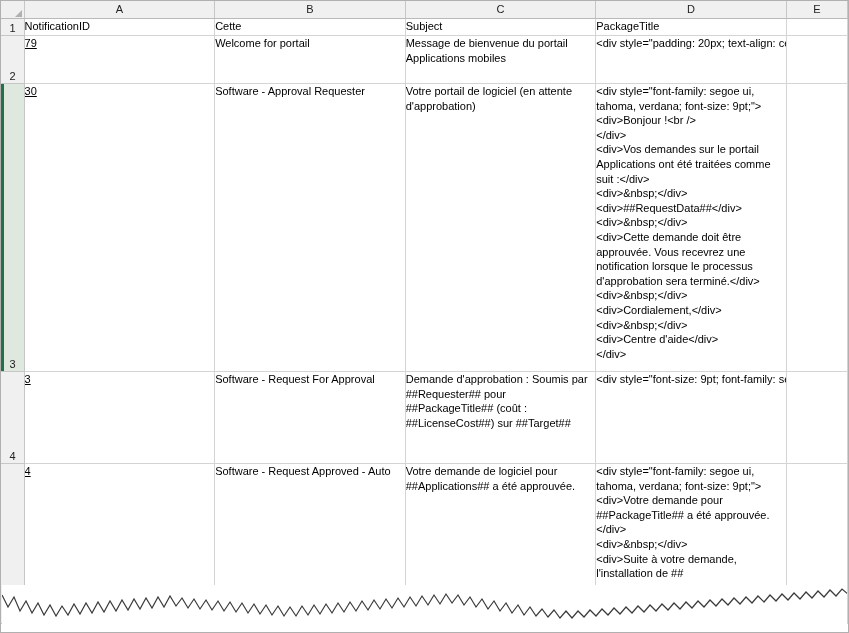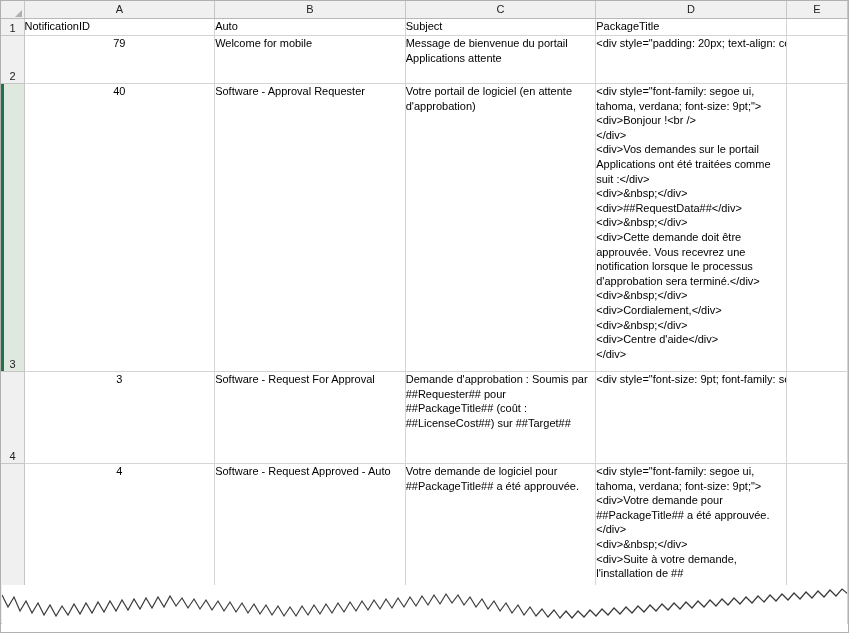--- a/index.html
+++ b/index.html
@@ -97,21 +97,21 @@
     border-right: 1px solid #d4d4d4;
     border-bottom: 1px solid #d4d4d4;
     padding: 1px 3px 2px 3px;
     font-size: 11px;
     color: #000000;
     overflow: hidden;
     word-wrap: break-word;
     line-height: 14.6px;
     white-space: pre-wrap;
   }
-  .cell.num { text-align: center; }
+  .cell.num { text-align: left; text-decoration: underline; }
   .cell.clip { white-space: nowrap; overflow: hidden; text-overflow: clip; }
   .cell.hdr { font-weight: normal; }
   
   .torn {
     position: absolute;
     left: 1px;
     right: 1px;
     bottom: 1px;
     height: 46px;
     background: #ffffff;
@@ -144,42 +144,42 @@
         <th class="colhdr">C</th>
         <th class="colhdr">D</th>
         <th class="colhdr">E</th>
       </tr>
 
       <tr style="height:17px">
         <td class="rowhdr">
           <span class="num">1</span>
         </td>
         <td class="cell hdr clip">NotificationID</td>
-        <td class="cell hdr clip">Auto</td>
+        <td class="cell hdr clip">Cette</td>
         <td class="cell hdr clip">Subject</td>
         <td class="cell hdr clip">PackageTitle</td>
         <td class="cell hdr"></td>
       </tr>
 
       <tr style="height:48px">
         <td class="rowhdr">
           <span class="num">2</span>
         </td>
         <td class="cell num">79</td>
-        <td class="cell">Welcome for mobile</td>
-        <td class="cell">Message de bienvenue du portail Applications attente</td>
+        <td class="cell">Welcome for portail</td>
+        <td class="cell">Message de bienvenue du portail Applications mobiles</td>
         <td class="cell clip">&lt;div style="padding: 20px; text-align: center; c</td>
         <td class="cell"></td>
       </tr>
 
       <tr style="height:288px">
         <td class="rowhdr sel">
           <span class="num">3</span>
         </td>
-        <td class="cell num">40</td>
+        <td class="cell num">30</td>
         <td class="cell">Software - Approval Requester</td>
         <td class="cell">Votre portail de logiciel (en attente d'approbation)</td>
         <td class="cell">&lt;div style="font-family: segoe ui, tahoma, verdana; font-size: 9pt;"&gt;
 &lt;div&gt;Bonjour !&lt;br /&gt;
 &lt;/div&gt;
 &lt;div&gt;Vos demandes sur le portail Applications ont été traitées comme suit :&lt;/div&gt;
 &lt;div&gt;&amp;nbsp;&lt;/div&gt;
 &lt;div&gt;##RequestData##&lt;/div&gt;
 &lt;div&gt;&amp;nbsp;&lt;/div&gt;
 &lt;div&gt;Cette demande doit être approuvée. Vous recevrez une notification lorsque le processus d'approbation sera terminé.&lt;/div&gt;
@@ -201,21 +201,21 @@
         <td class="cell clip">&lt;div style="font-size: 9pt; font-family: segoe u</td>
         <td class="cell"></td>
       </tr>
 
       <tr style="height:160px">
         <td class="rowhdr">
           <span class="num"></span>
         </td>
         <td class="cell num">4</td>
         <td class="cell clip">Software - Request Approved - Auto</td>
-        <td class="cell">Votre demande de logiciel pour ##PackageTitle## a été approuvée.</td>
+        <td class="cell">Votre demande de logiciel pour ##Applications## a été approuvée.</td>
         <td class="cell">&lt;div style="font-family: segoe ui, tahoma, verdana; font-size: 9pt;"&gt;
 &lt;div&gt;Votre demande pour ##PackageTitle## a été approuvée. &lt;/div&gt;
 &lt;div&gt;&amp;nbsp;&lt;/div&gt;
 &lt;div&gt;Suite à votre demande, l'installation de ##</td>
         <td class="cell"></td>
       </tr>
     </tbody>
       </table>
   </div>
 

